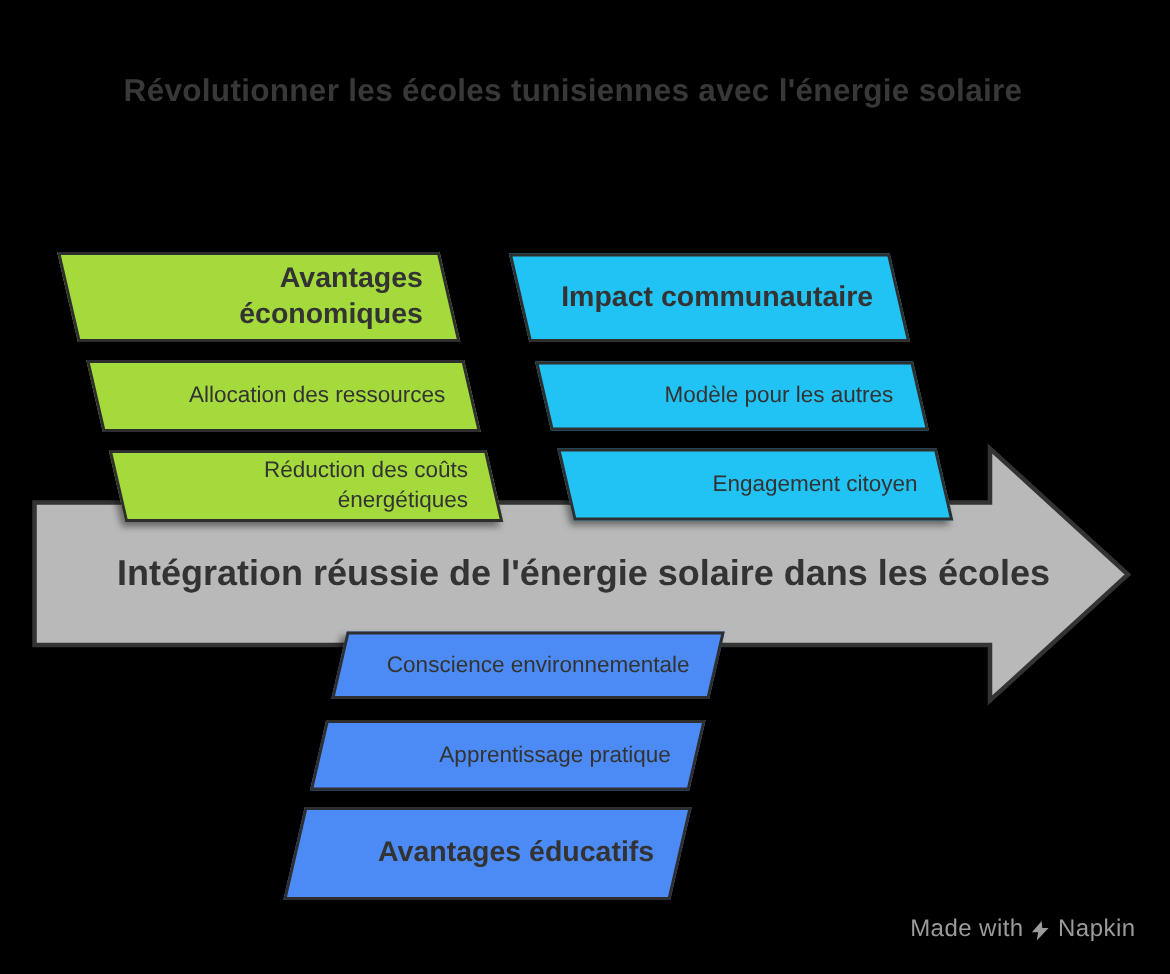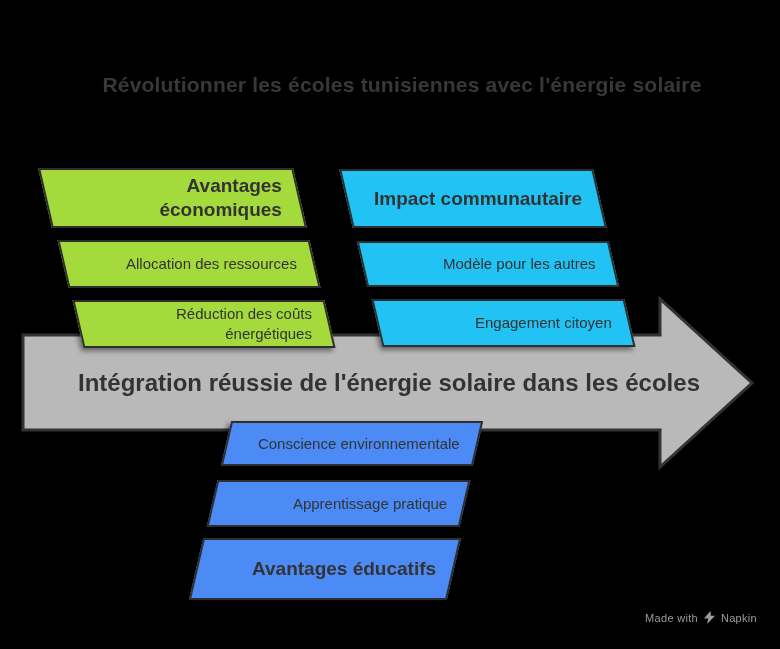--- a/index.html
+++ b/index.html
@@ -1,23 +1,23 @@
 <!DOCTYPE html>
 <html><head>
 <meta charset="utf-8">
 <style>
   html, body { margin:0; padding:0; background:#000; }
   body {
     width:780px; height:649px; position:relative; overflow:hidden;
     font-family:"Liberation Sans", sans-serif;
   }
   .title {
-    position:absolute; left:92px; top:47px; width:620px;
+    position:absolute; left:72px; top:47px; width:620px;
     text-align:center; font-weight:bold; font-size:21px; line-height:28px;
-    color:#383838; letter-spacing:0.2px;margin-top:24px;
+    color:#383838; letter-spacing:0.2px;
   }
   .arrow-svg { position:absolute; left:0; top:0; width:780px; height:649px; z-index:1; }
   .arrow-label {
     position:absolute; left:24px; top:370px; width:730px; z-index:2;
     text-align:center; font-weight:bold; font-size:24px; line-height:25px; color:#333333;
   }
   .shape {
     position:absolute; z-index:3; box-sizing:border-box;
     border:2px solid #2E2E2E;
     display:flex; align-items:center; justify-content:flex-end;
@@ -44,21 +44,21 @@
   #c-item1  { left:362px; top:241px; width:252px; height:46px; }
   #c-item2  { left:377px; top:299px; width:253px; height:48px; }
 
   #e-item1  { left:226px; top:421px; width:252px; height:45px; }
   #e-item2  { left:212px; top:480px; width:253px; height:47px; }
   #e-header { left:196px; top:538px; width:258px; height:62px; }
 
   .badge {
     position:absolute; right:23px; top:611px; z-index:4;
     display:flex; align-items:center; gap:5px;
-    color:#9B9B9B; font-size:11px; letter-spacing:0.3px;
+    color:#9B9B9B; font-size:16px; letter-spacing:0.3px;
     cursor:pointer; text-decoration:none;
   }
   .badge svg { display:block; }
 </style>
 </head>
 <body>
 
 <div class="title">Révolutionner les écoles tunisiennes avec l'énergie solaire</div>
 
 <svg class="arrow-svg" viewBox="0 0 780 649" xmlns="http://www.w3.org/2000/svg">

